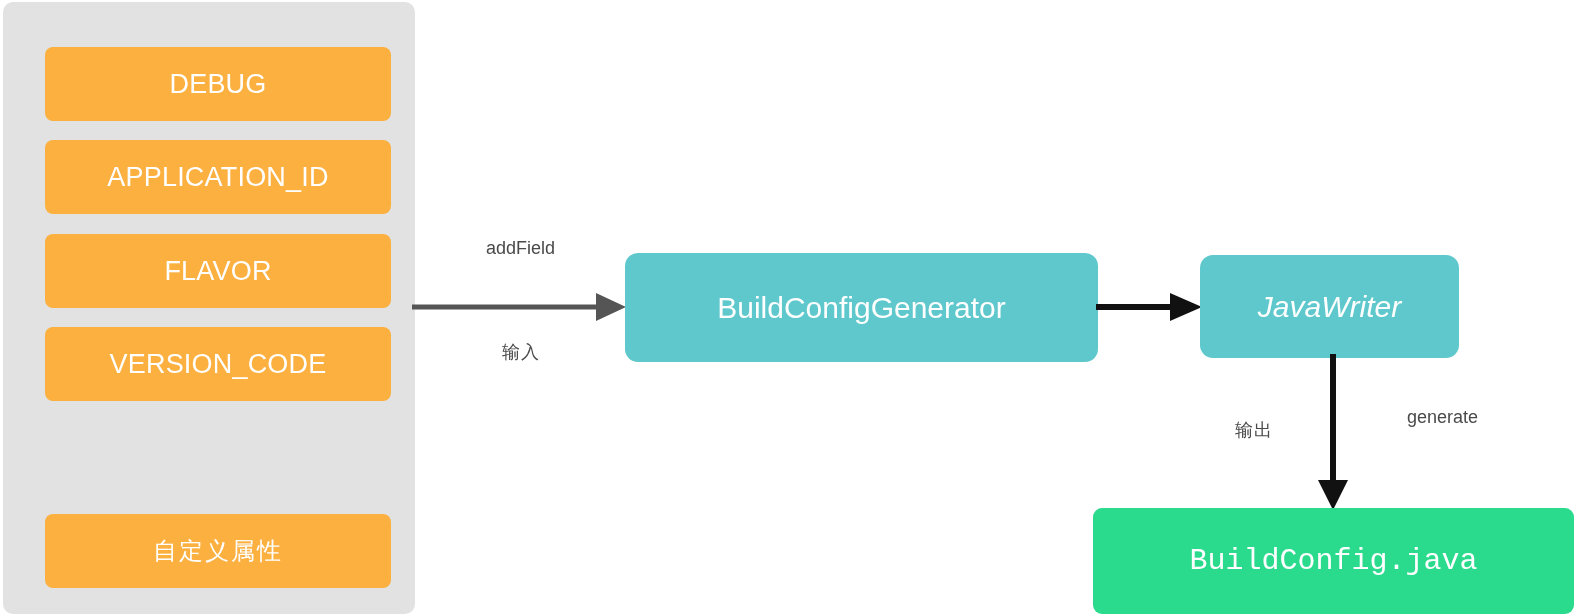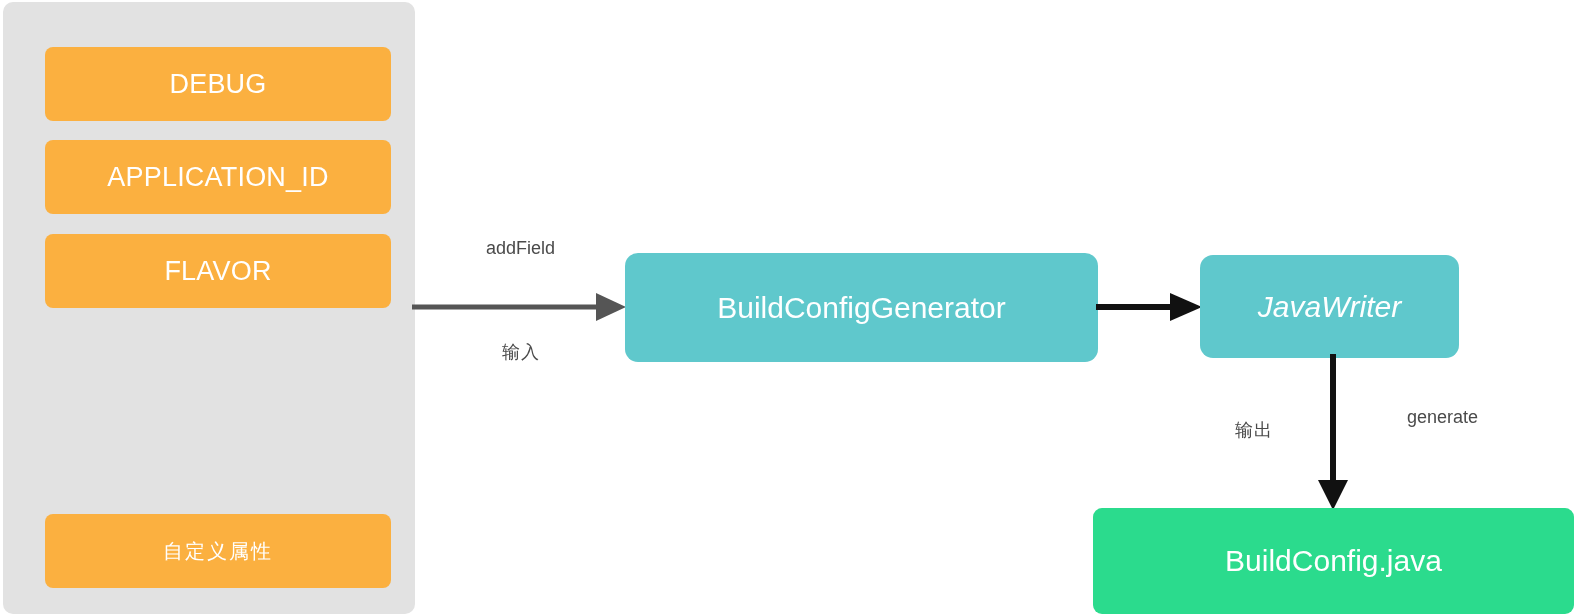--- a/index.html
+++ b/index.html
@@ -40,21 +40,21 @@
     color: #ffffff;
     display: flex;
     align-items: center;
     justify-content: center;
     font-size: 27px;
     font-weight: 400;
     letter-spacing: 0.2px;
     box-sizing: border-box;
     white-space: nowrap;
   }
-  .pill.cjk { font-size: 20px; letter-spacing: 2px; }
+  .pill.cjk { font-size: 24px; letter-spacing: 2px; }
 
   
   .node {
     position: absolute;
     border-radius: 13px;
     color: #ffffff;
     display: flex;
     align-items: center;
     justify-content: center;
     white-space: nowrap;
@@ -72,20 +72,21 @@
     left: 1200px; top: 255px;
     width: 259px; height: 103px;
     font-size: 30px;
     font-style: italic;
   }
   #node-output-file {
     left: 1093px; top: 508px;
     width: 481px; height: 106px;
     font-size: 30px;
     border-radius: 9px;
+    font-family: Liberation Mono, monospace;
   }
 
   
   .edge-label {
     position: absolute;
     color: #4A4A4A;
     font-size: 18px;
     white-space: nowrap;
     margin-left: 32px;
   }
@@ -104,20 +105,21 @@
 </style>
 </head>
 <body>
 
 <div id="canvas">
 
   <div class="panel">
     <div class="pill" style="top:45px">DEBUG</div>
     <div class="pill" style="top:232px">FLAVOR</div>
     <div class="pill" style="top:138px">APPLICATION_ID</div>
+    <div class="pill" style="top:325px">VERSION_CODE</div>
     <div class="pill cjk" style="top:512px">自定义属性</div>
   </div>
 
   <div class="edge" id="edge-fields-to-generator">
     <svg width="216" height="38" viewBox="0 0 216 38">
       <line x1="0" y1="19" x2="190" y2="19" stroke="#555555" stroke-width="5"></line>
       <polygon points="184,5 214,19 184,33" fill="#555555"></polygon>
     </svg>
   </div>
   <div class="edge-label" id="label-addfield">addField</div>

